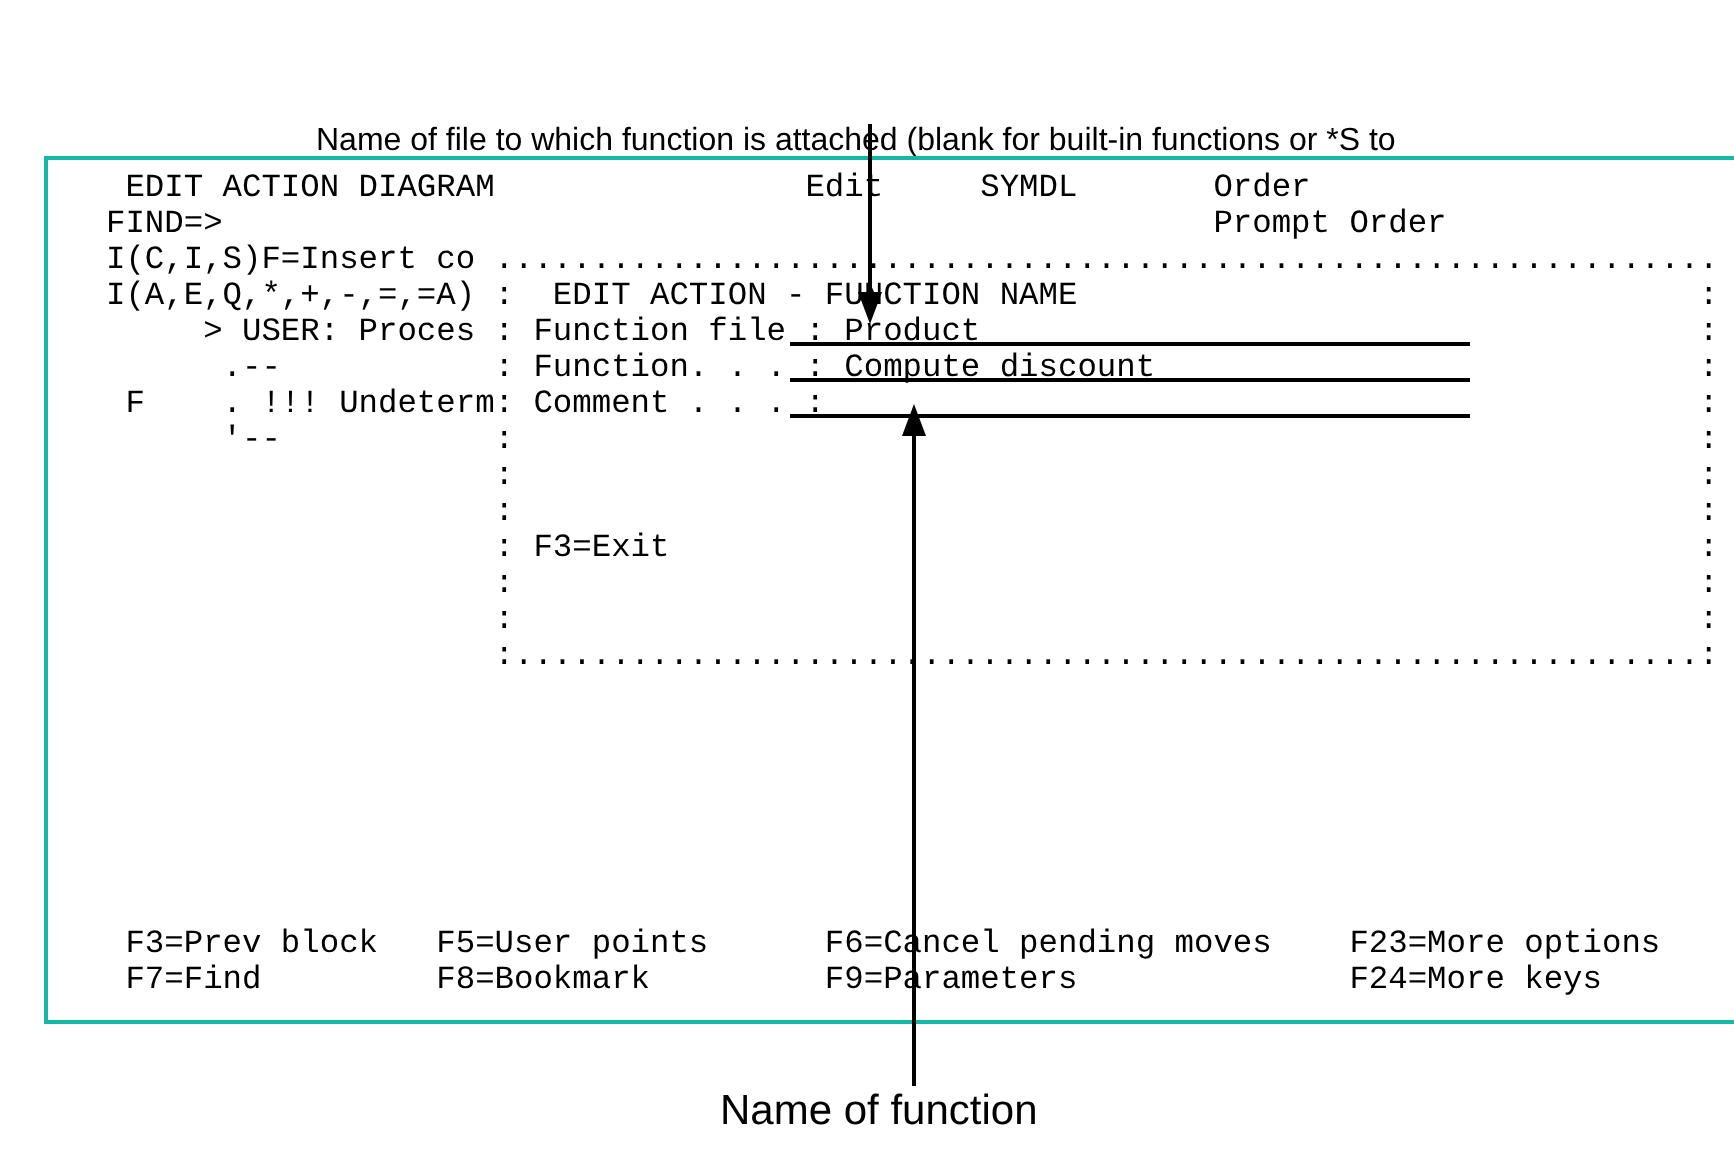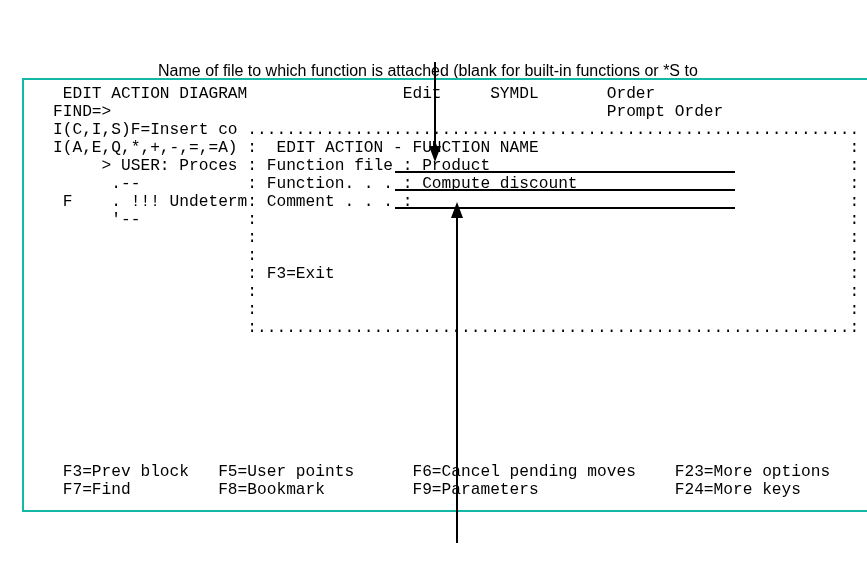--- a/index.html
+++ b/index.html
@@ -82,14 +82,15 @@
   <div>
     <div class="vline" style="left:434px; top:62px; height:86px"></div>
     <div class="arrowhead-down" style="left:429px; top:146px"></div>
   </div>
 
   <div>
     <div class="arrowhead-up" style="left:451px; top:202px"></div>
     <div class="vline" style="left:456px; top:217px; height:326px"></div>
   </div>
 
+  <div class="annotation-bottom">Name of function</div>
 
 </div>
 
 </body></html>

